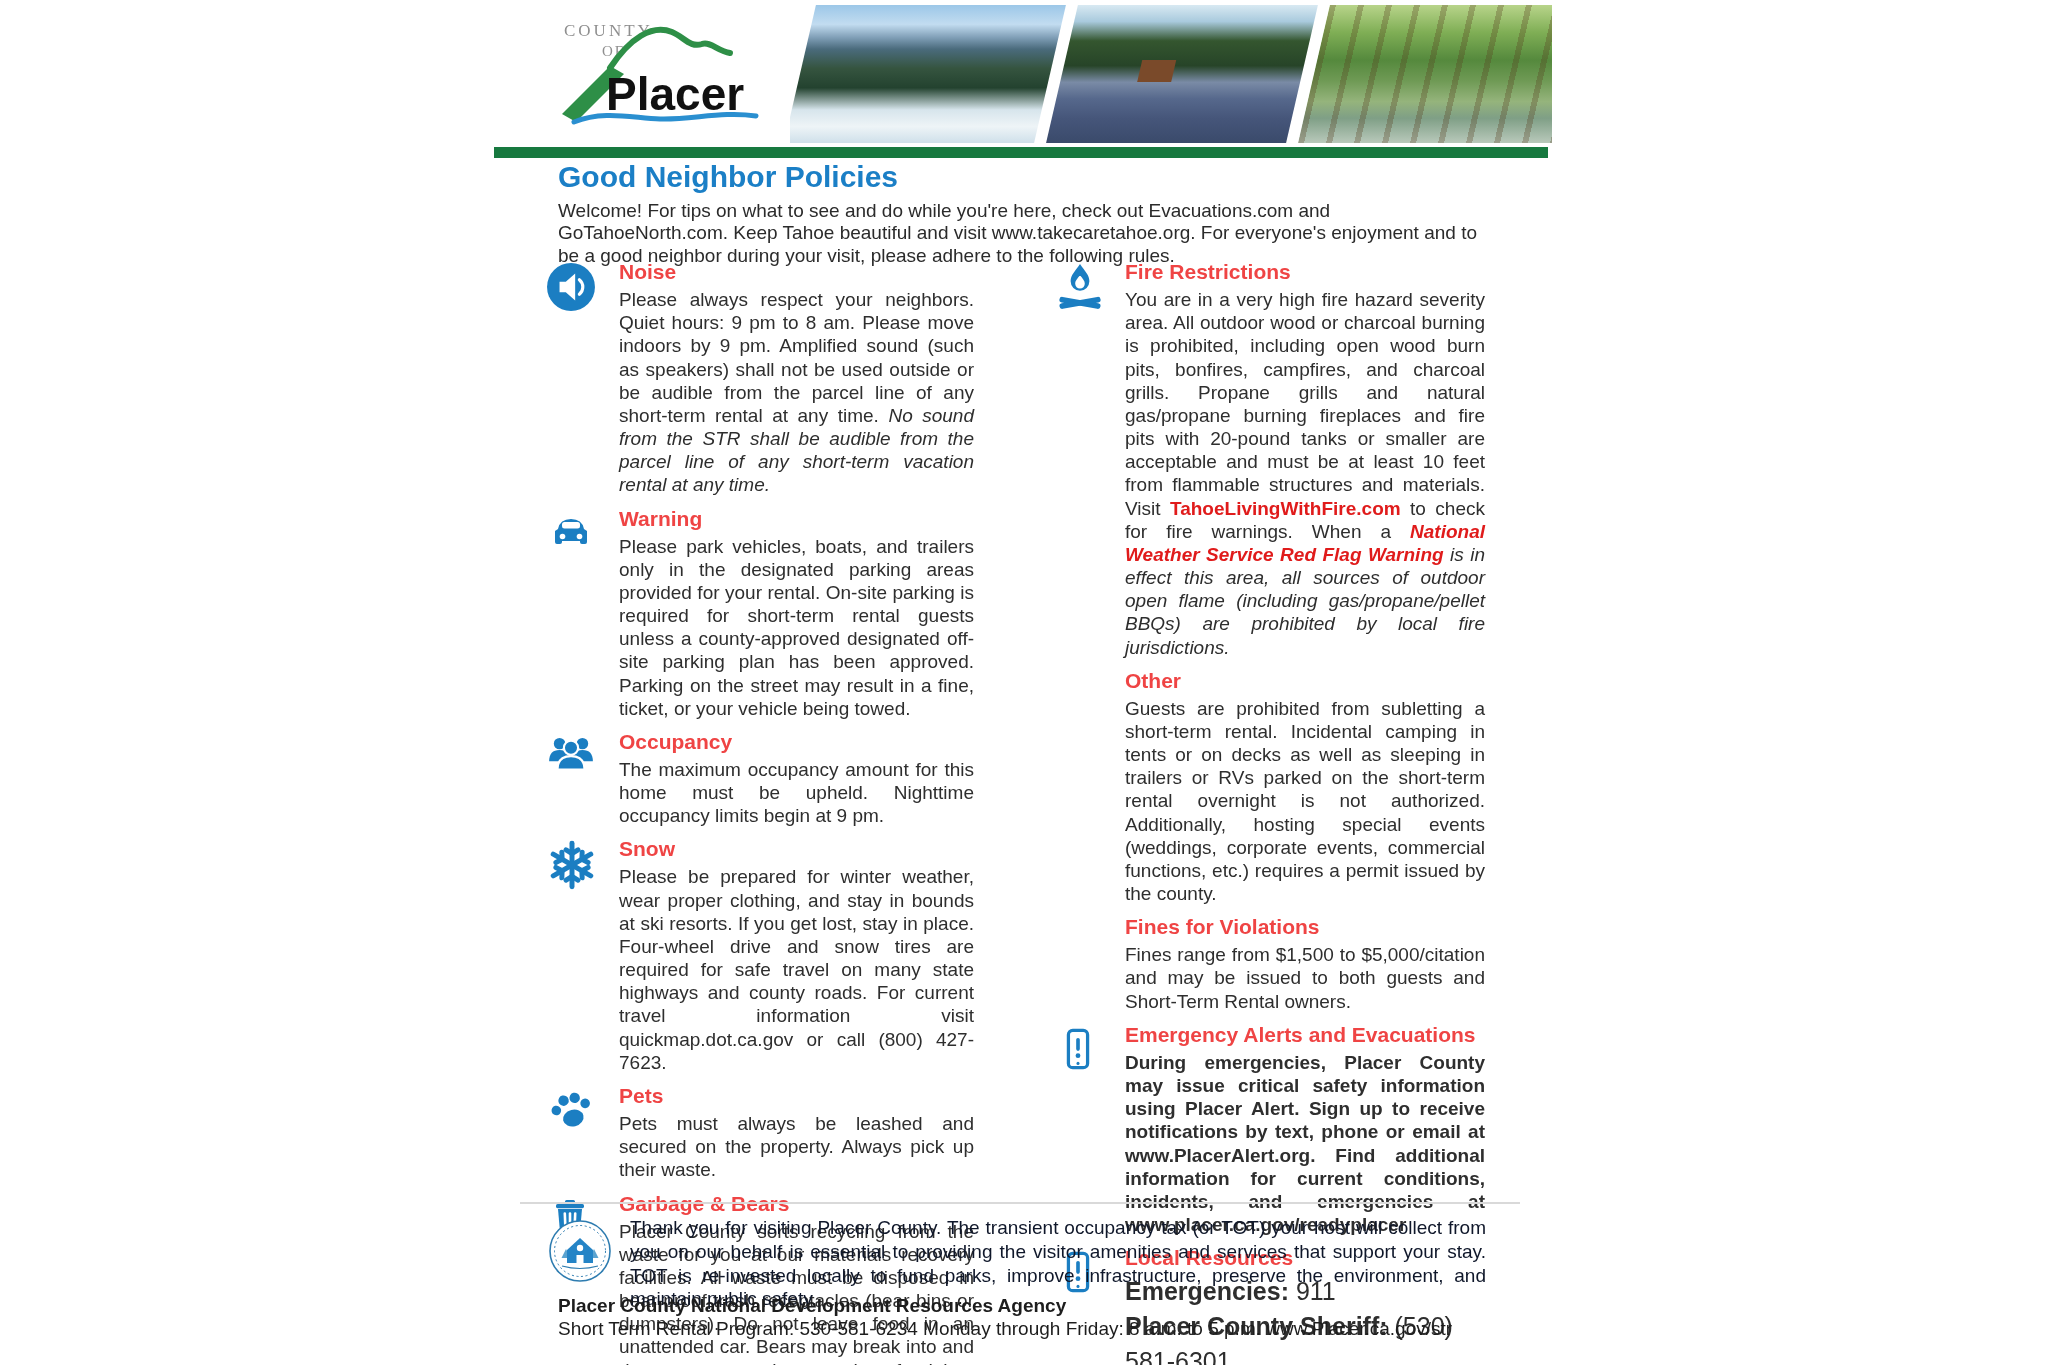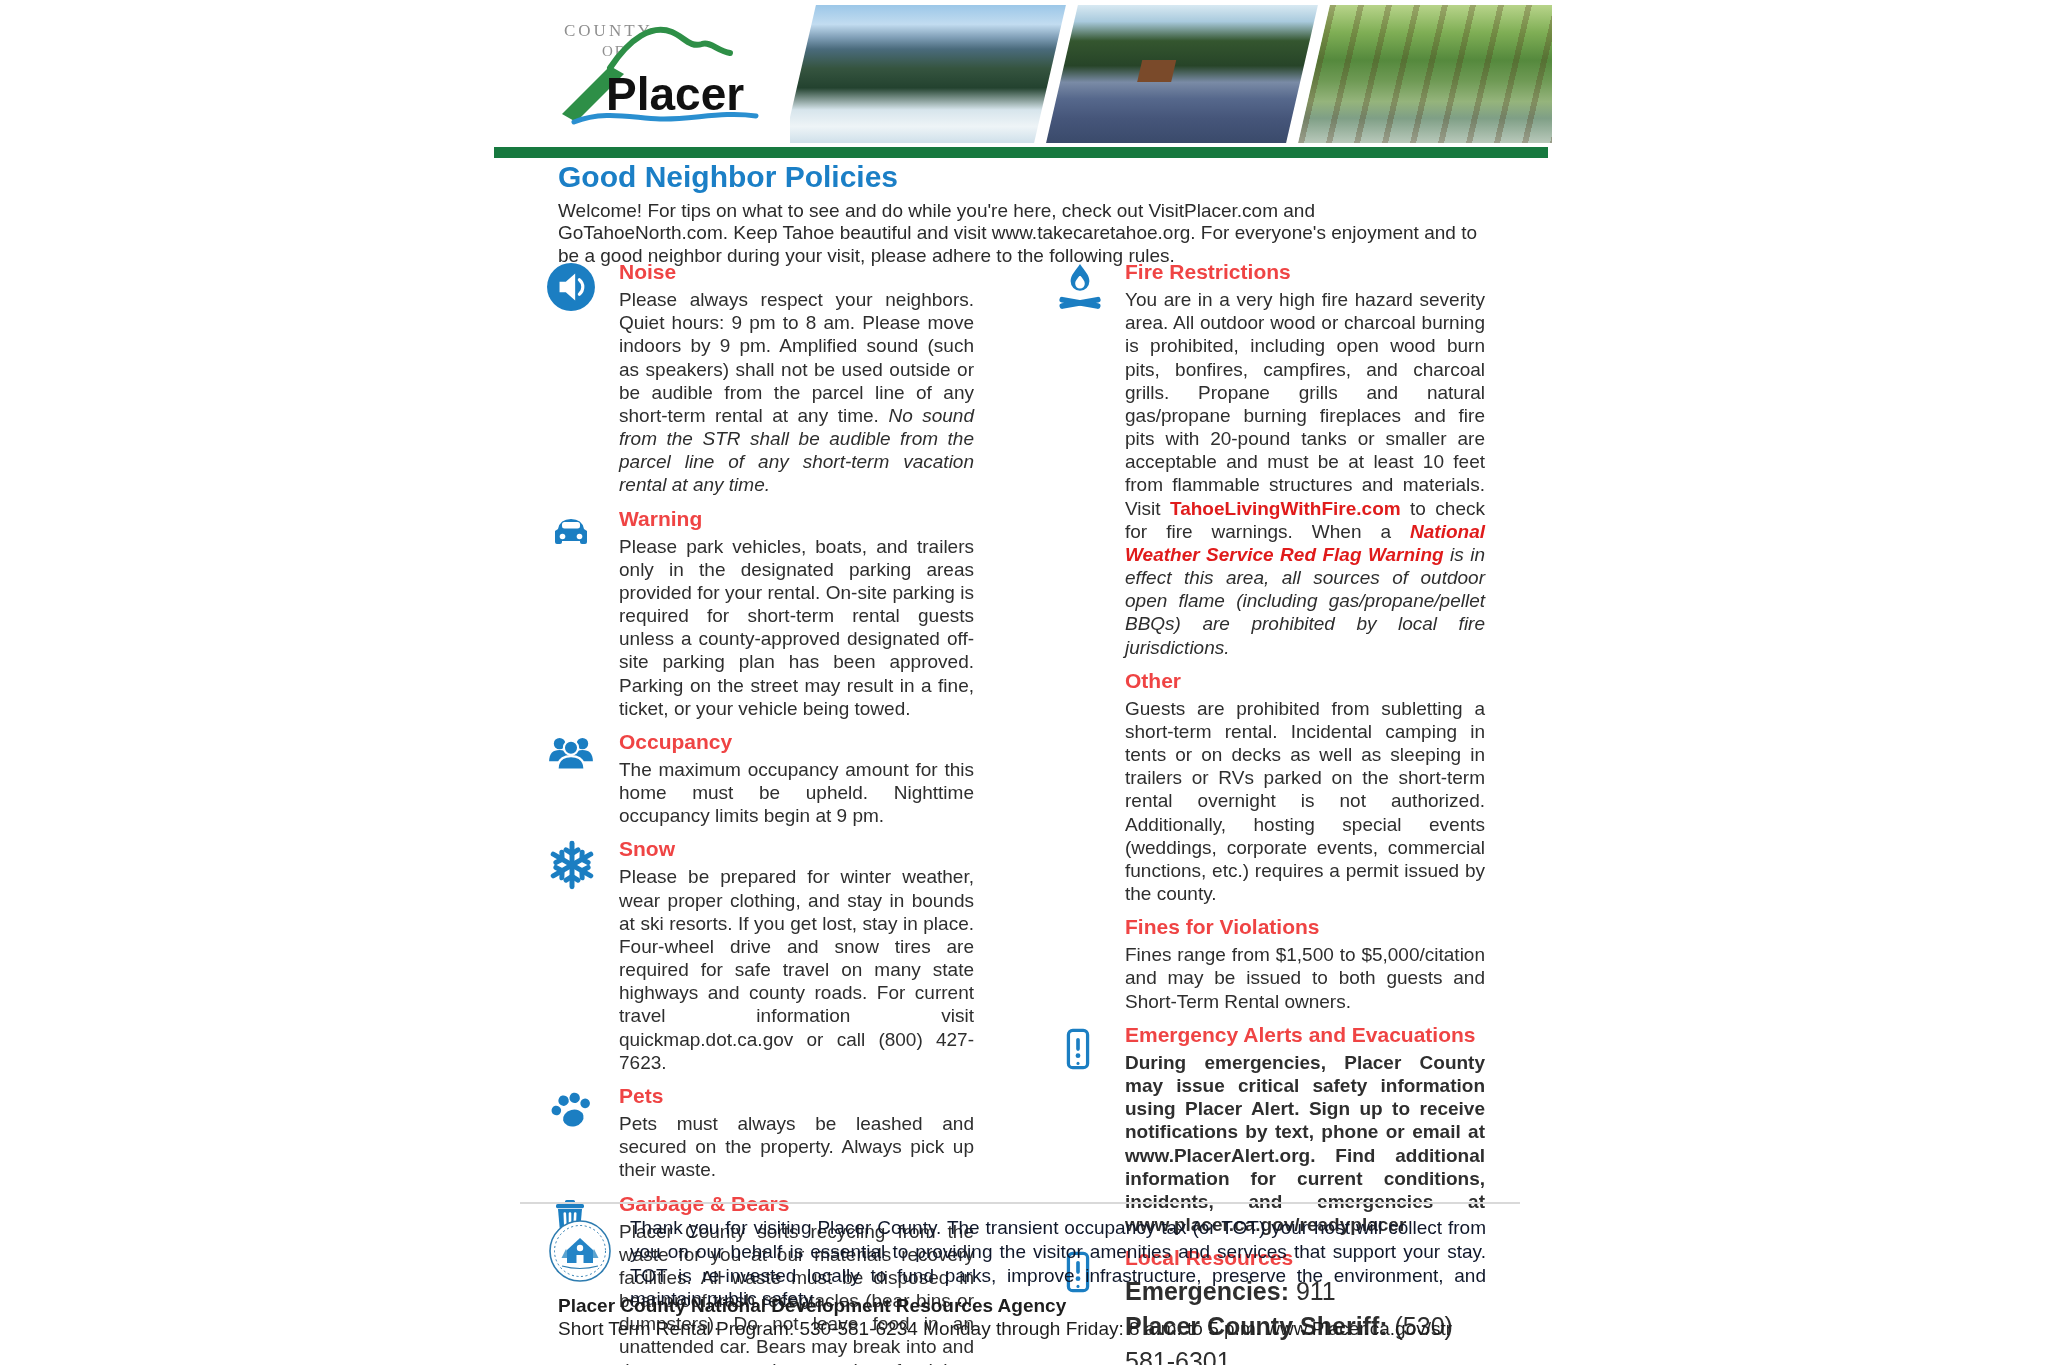--- a/index.html
+++ b/index.html
@@ -66,21 +66,21 @@
         <div class="cabin"></div>
       </div>
     <div class="photo photo-3">
         <div class="trunks"></div>
       </div>
   </div>
 
   <div class="green-bar"></div>
 
   <div class="title">Good Neighbor Policies</div>
-  <div class="intro">Welcome! For tips on what to see and do while you're here, check out VisitPlacer.com and GoTahoeNorth.com. Keep Tahoe beautiful and visit www.takecaretahoe.org. For everyone's enjoyment and to be a good neighbor during your visit, please adhere to the following rules.</div>
+  <div class="intro">Welcome! For tips on what to see and do while you're here, check out Evacuations.com and GoTahoeNorth.com. Keep Tahoe beautiful and visit www.takecaretahoe.org. For everyone's enjoyment and to be a good neighbor during your visit, please adhere to the following rules.</div>
 
   <div class="col col-left">
 
     <div class="section">
       <div class="icon-cell">
         <svg class="icn" width="50" height="50" viewBox="0 0 48 48">
           <circle cx="24" cy="24" r="23" fill="#1b7ec2"></circle>
           <path d="M13 19 v10 h6 l9 8 V11 l-9 8 z" fill="#fff"></path>
           <path d="M32 17 a9 9 0 0 1 0 14" stroke="#fff" stroke-width="3" fill="none" stroke-linecap="round"></path>
         </svg>

